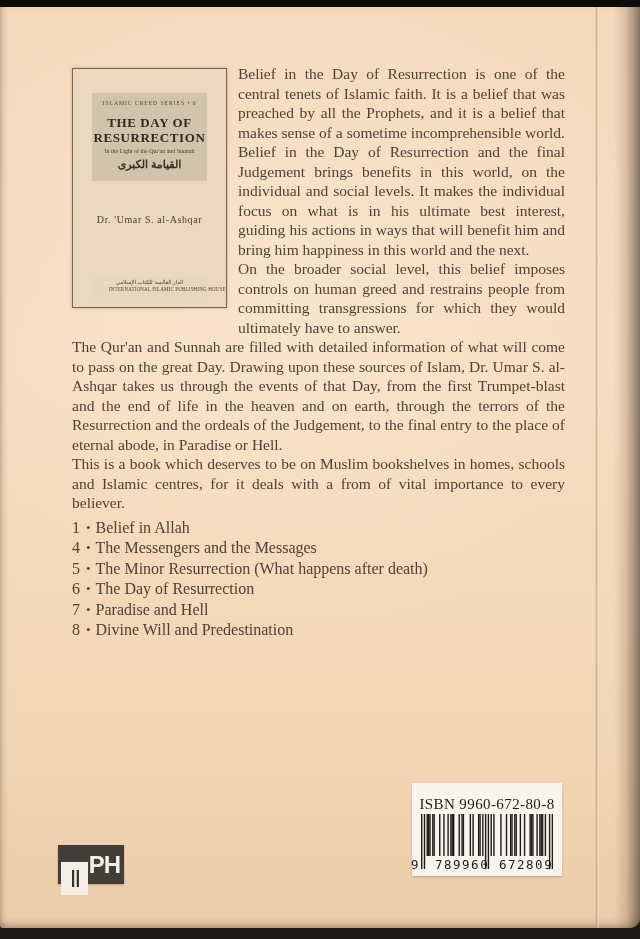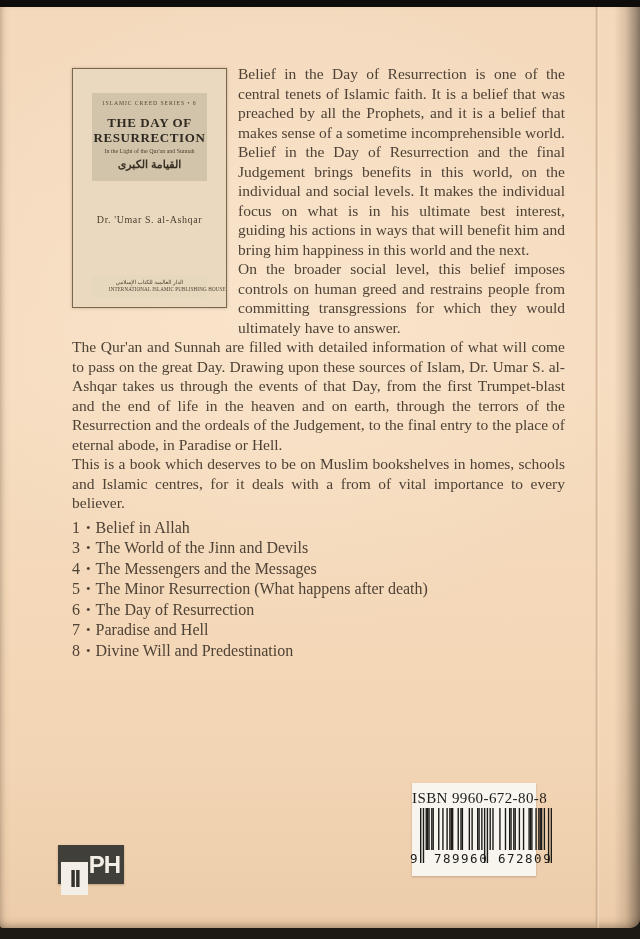--- a/index.html
+++ b/index.html
@@ -54,42 +54,42 @@
   }
   
   .series-heading{font-size:17px;font-weight:bold;color:#3d342a;margin-top:21px;letter-spacing:.2px;}
   .series-list{margin-top:5px;}
   .series-item{font-size:16px;line-height:20.6px;color:#4e4236;}
   .series-item .num{display:inline-block;min-width:10px;}
   .series-item .bullet{padding:0 5px 0 4px;font-size:13px;vertical-align:1px;}
 
   
   .barcode{
-    position:absolute;left:412px;top:776px;width:124px;height:93px;
+    position:absolute;left:412px;top:776px;width:150px;height:93px;
     background:#f7f5ee;box-shadow:0 1px 2px rgba(90,70,50,.3);
-    text-align:center;box-sizing:border-box;padding-top:7px;
+    text-align:center;box-sizing:border-box;padding-top:13px;
   }
   .isbn-label{font-size:15px;color:#1d1b18;letter-spacing:.4px;white-space:nowrap;}
   .bars-wrap{position:relative;width:148px;height:57px;margin:1px auto 0 auto;}
   .bars-wrap svg{position:absolute;left:8px;top:0;}
   .ean-digits{position:absolute;bottom:-1px;left:0;width:100%;height:15px;
     font-family:"DejaVu Sans Mono", monospace;font-size:12.5px;color:#1d1b18;}
   .ean-first{position:absolute;left:-2px;bottom:0;}
   .ean-left{position:absolute;left:22px;bottom:0;letter-spacing:1.5px;}
   .ean-right{position:absolute;left:86px;bottom:0;letter-spacing:1.5px;}
 
   
   .iiph{
     position:absolute;left:58px;top:838px;width:66px;height:39px;
     background:#413f39;box-shadow:0 1px 2px rgba(90,70,50,.35);
     display:flex;align-items:center;box-sizing:border-box;padding:3px;
   }
   .iiph-left{
     background:#f3efe6;height:100%;width:27px;display:flex;align-items:center;justify-content:center;
-    font-family:"Liberation Sans", sans-serif;font-weight:bold;font-size:24px;color:#33312c;letter-spacing:-2px;margin-top:28px;
+    font-family:"Liberation Sans", sans-serif;font-weight:normal;font-size:24px;color:#33312c;letter-spacing:-2px;margin-top:28px;
   }
   .iiph-right{
     flex:1;text-align:center;
     font-family:"Liberation Sans", sans-serif;font-weight:bold;font-size:24px;color:#f3efe6;letter-spacing:-1px;
   }
   .clearfix::after{content:"";display:block;clear:both;}
 </style>
 </head>
 <body>
 
@@ -113,21 +113,20 @@
 
       <div class="blurb">
         <p>Belief in the Day of Resurrection is one of the central tenets of Islamic faith. It is a belief that was preached by all the Prophets, and it is a belief that makes sense of a sometime incomprehensible world.  Belief in the Day of Resurrection and the final Judgement brings benefits in this world, on the individual and social levels. It makes the individual focus on what is in his ultimate best interest, guiding his actions in ways that will benefit him and bring him happiness in this world and the next.</p>
         <p>On the broader social level, this belief imposes controls on human greed and restrains people from committing transgressions for which they would ultimately have to answer.</p>
         <p>The Qur'an and Sunnah are filled with detailed information of what will come to pass on the great Day.  Drawing upon these sources of Islam,  Dr. Umar S. al-Ashqar takes us through the events of that Day, from the first Trumpet-blast and the end of life in the heaven and on earth, through the terrors of the Resurrection and the ordeals of the Judgement, to the final entry to the place of eternal abode, in Paradise or Hell.</p>
         <p>This is a book which deserves to be on Muslim bookshelves in homes, schools and Islamic centres, for it deals with a from of vital importance to every believer.</p>
       </div>
 
       <div class="series-list">
         <div class="series-item"><span class="num">1</span><span class="bullet">•</span><span>Belief in Allah</span></div>
-        <div class="series-item"><span class="num">3</span><span class="bullet">•</span><span>The World of the Jinn and Devils</span></div>
         <div class="series-item"><span class="num">4</span><span class="bullet">•</span><span>The Messengers and the Messages</span></div>
         <div class="series-item"><span class="num">5</span><span class="bullet">•</span><span>The Minor Resurrection (What happens after death)</span></div>
         <div class="series-item"><span class="num">6</span><span class="bullet">•</span><span>The Day of Resurrection</span></div>
         <div class="series-item"><span class="num">7</span><span class="bullet">•</span><span>Paradise and Hell</span></div>
         <div class="series-item"><span class="num">8</span><span class="bullet">•</span><span>Divine Will and Predestination</span></div>
       </div>
     </div>
 
     <div class="barcode">
       <div class="isbn-label">ISBN 9960-672-80-8</div>

